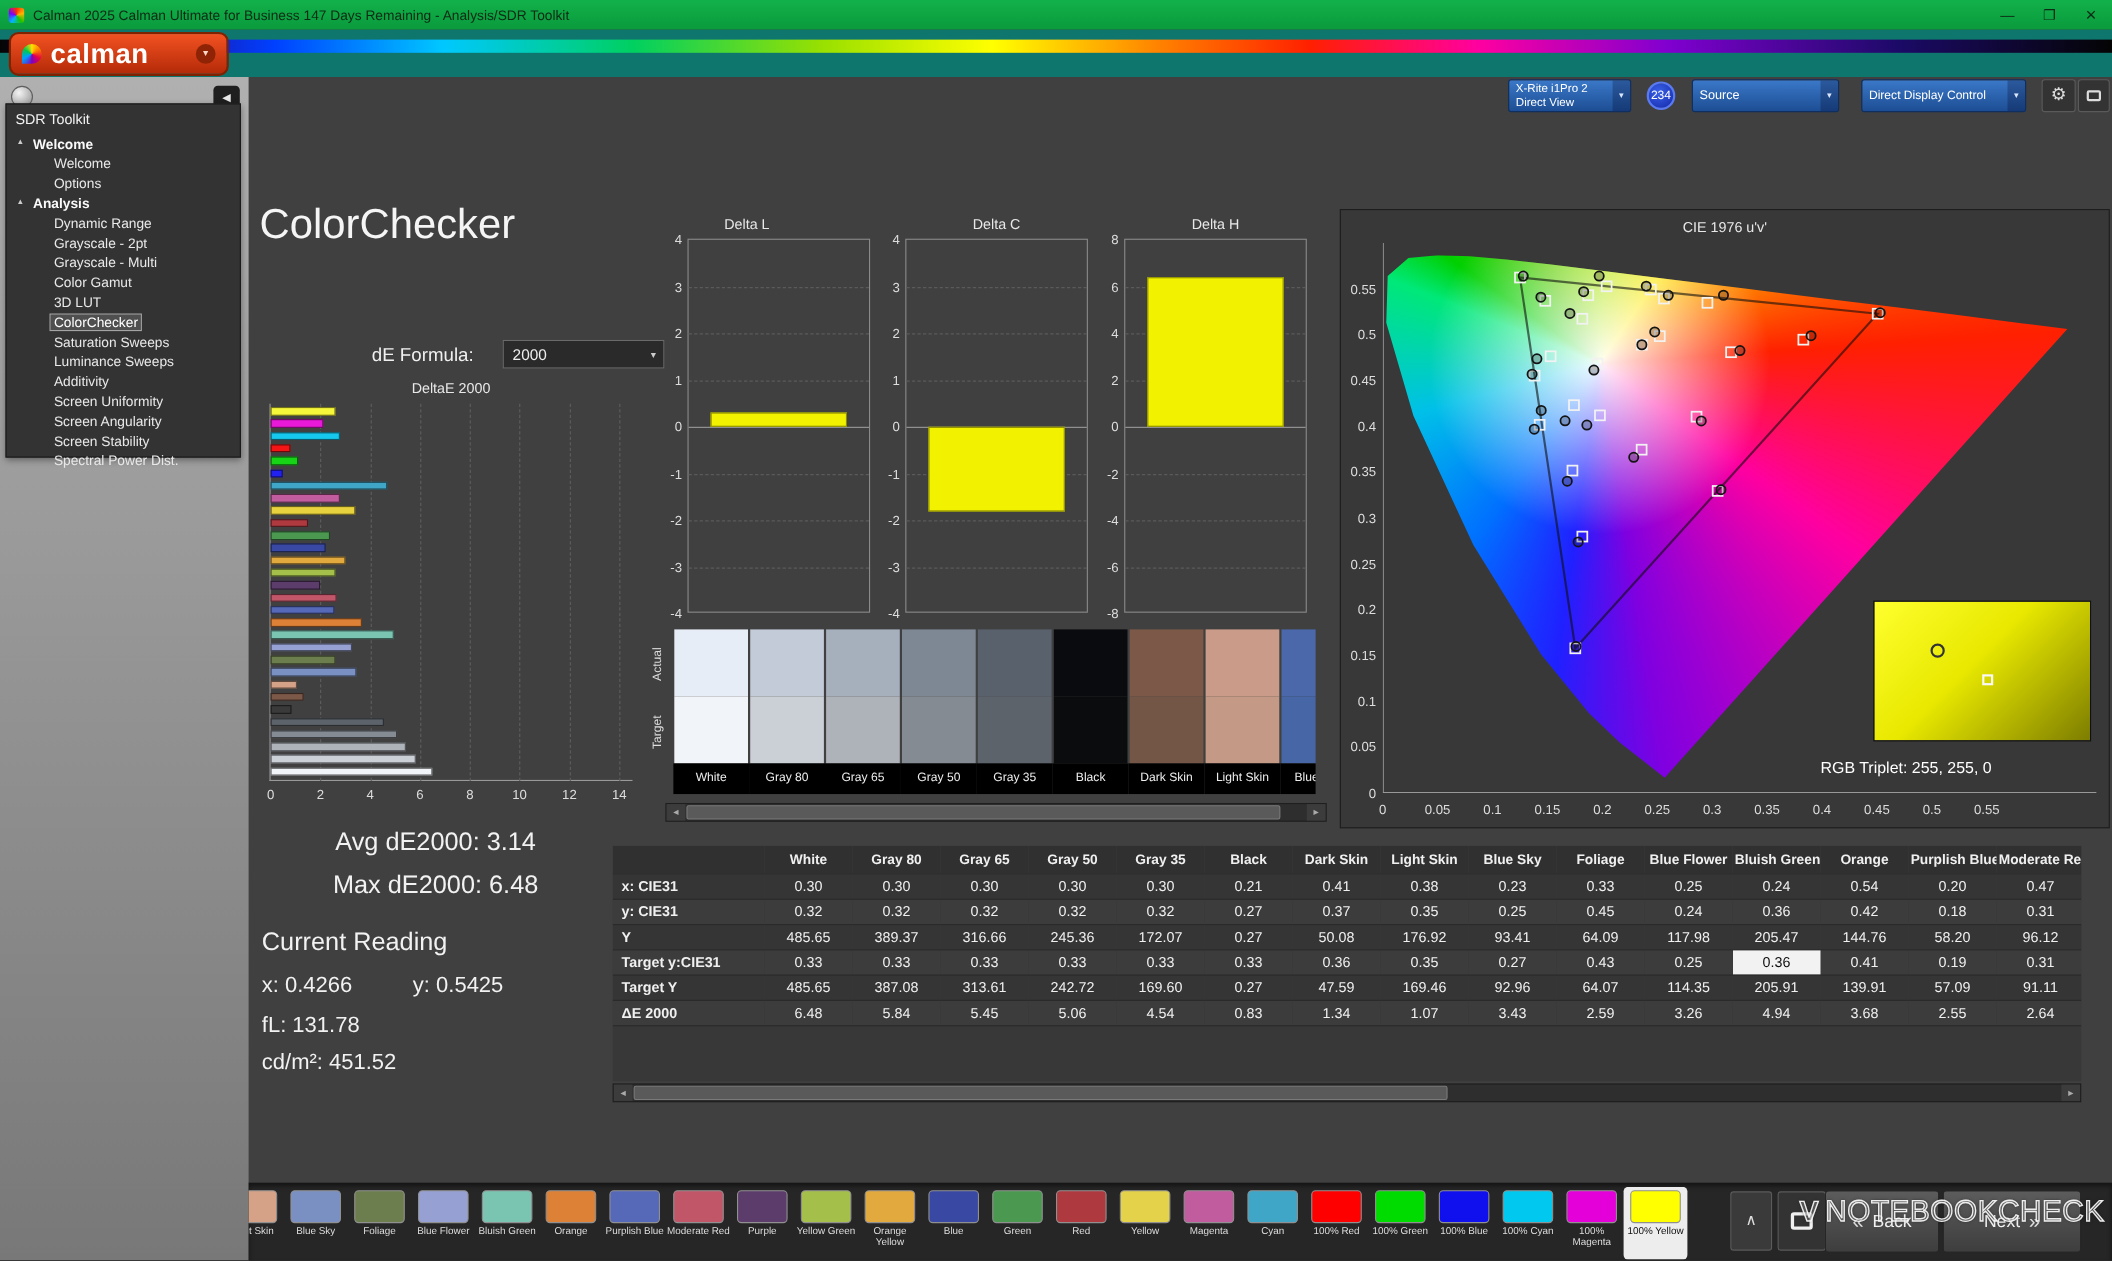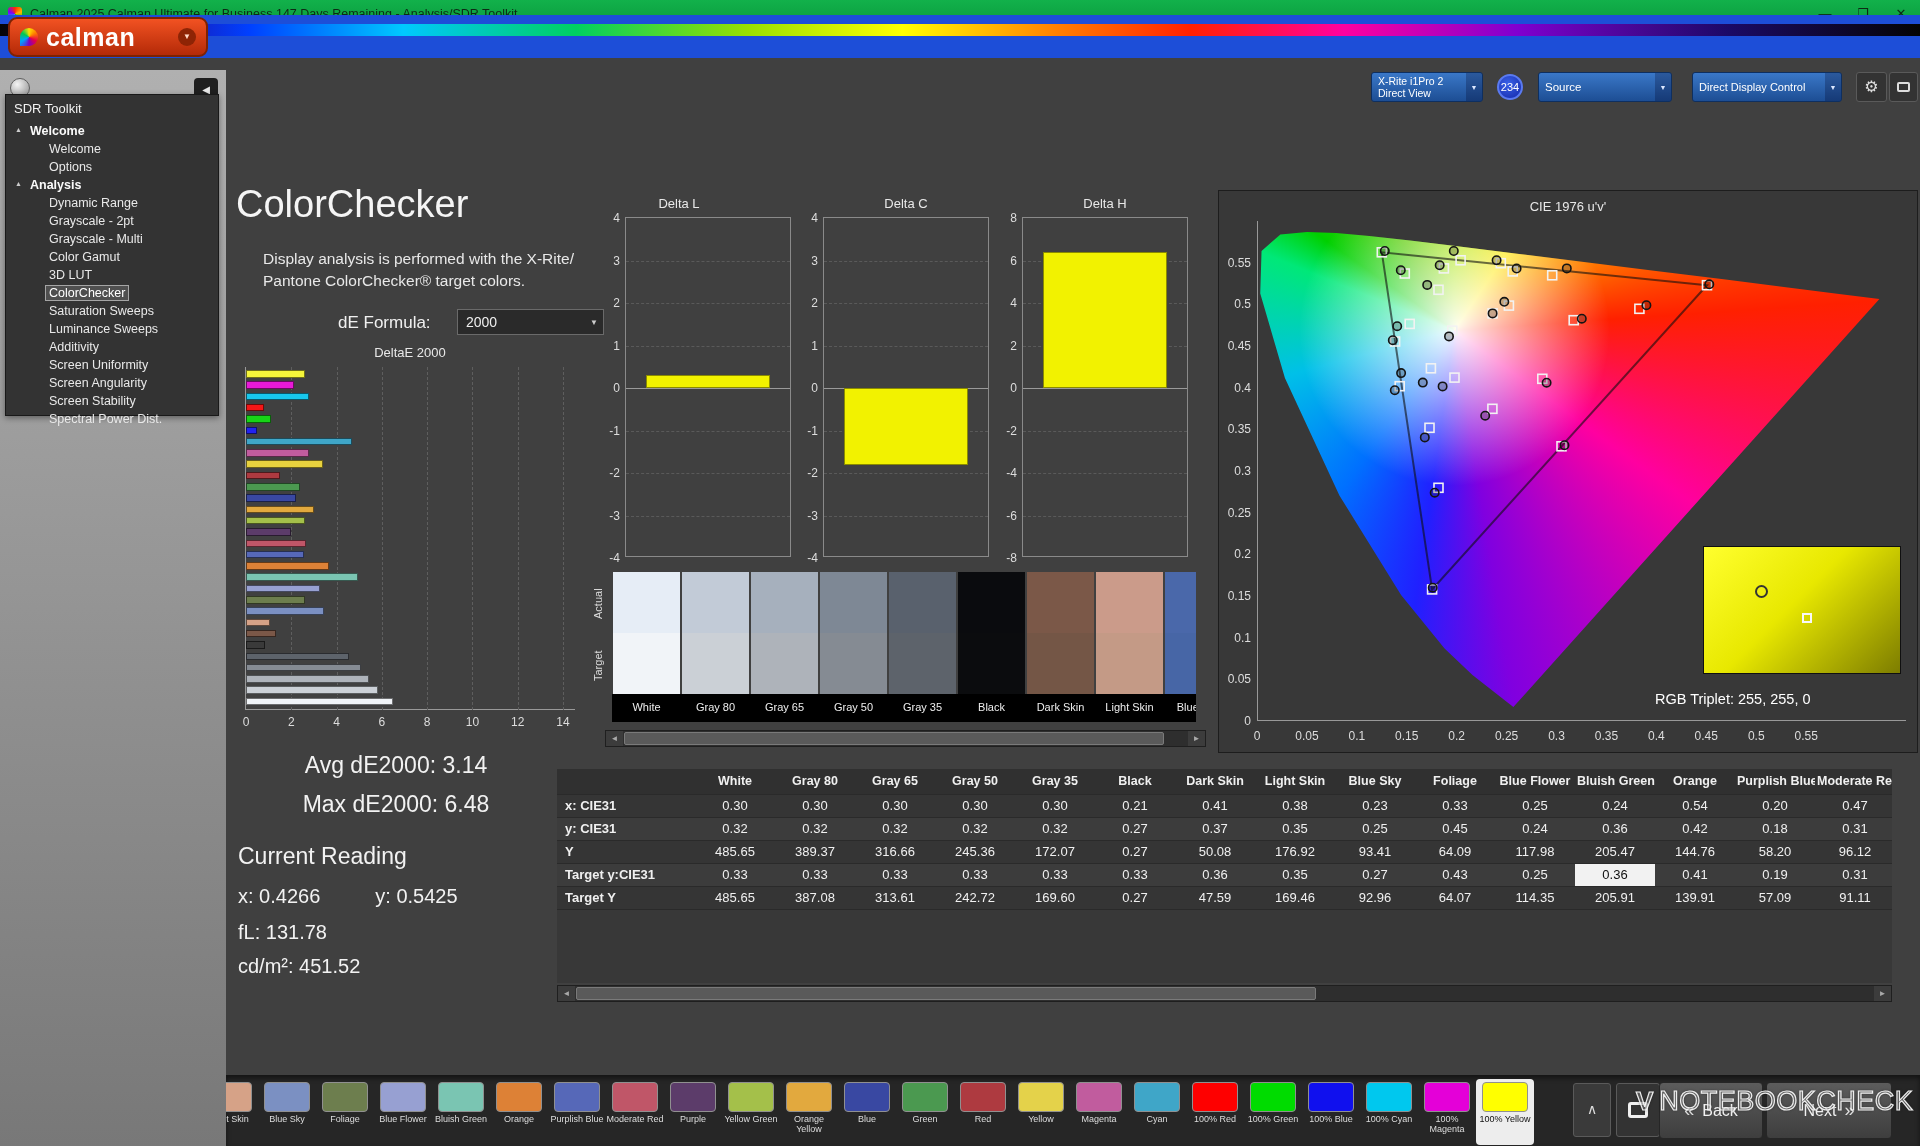--- a/index.html
+++ b/index.html
@@ -10,21 +10,21 @@
   
   .titlebar { position:absolute; left:0; top:0; right:0; height:27px;
     background:linear-gradient(#12b14b,#0a9a3c); display:flex; align-items:center; }
   .tb-icon { width:14px; height:14px; margin:0 8px 0 8px; border-radius:3px;
     background:conic-gradient(#ff2d00,#ffb400,#19c400,#00b4ff,#7a00ff,#ff2d00); }
   .tb-title { font-size:12.5px; color:#0d2a14; }
   .tb-btns { margin-left:auto; display:flex; height:100%; }
   .tb-btn { width:38px; text-align:center; line-height:27px; font-size:13px; color:#0d2a14; cursor:default; }
 
   
-  .band { position:absolute; left:0; top:15px; right:0; height:43px; background:#1d4ed8; }
+  .band { position:absolute; left:0; top:27px; right:0; height:43px; background:#0f766e; }
   .rainbow { position:absolute; left:0; top:9px; right:0; height:12px;
     background:linear-gradient(90deg,#050505 0%,#2a0080 6%,#0040ff 13%,#00c8ff 21%,#00d060 30%,#9ae000 39%,#ffff00 47%,#ff8000 55%,#ff2000 62%,#ff00a0 70%,#8000d0 79%,#1b0a66 90%,#040404 100%); }
   .logo { position:absolute; left:8px; top:2px; width:200px; height:40px; border-radius:9px;
     background:linear-gradient(#f items05020,#b02808); background:linear-gradient(#f25222,#b42a08);
     border:2px solid #7e2202; display:flex; align-items:center; padding:0 10px; gap:8px; }
   .logo-flame { width:18px; height:18px; border-radius:50% 50% 50% 0;
     background:conic-gradient(#ffe000,#ff7a00,#e80047,#8000c0,#00a0ff,#00c850,#ffe000); }
   .logo-text { color:#fff; font-size:25px; font-weight:bold; letter-spacing:0.5px; }
   .logo-dd { margin-left:auto; width:18px; height:18px; border-radius:50%; background:#8e2405;
     color:#ffd9c8; font-size:8px; text-align:center; line-height:18px; }
@@ -241,23 +241,20 @@
     <span class="dd">▼</span>
   </div>
   <div class="sqbtn-top" style="left:1856px;width:31px;font-size:16px;line-height:28px;">
     <span>⚙</span>
   </div>
   <div class="sqbtn-top" style="left:1889px;width:29px;">
     <i style="display:inline-block;width:13px;height:10px;border:2px solid #ddd;border-radius:2px;margin-top:9px;"></i>
   </div>
 
   <div class="h1">ColorChecker</div>
-  <div class="desc">
-    <span>Display analysis is performed with the X-Rite/</span><br><span>Pantone ColorChecker® target colors.</span>
-  </div>
   <div class="formula-label">dE Formula:</div>
   <div class="formula-select">
     <span class="val">2000</span>
     <span class="dd">▼</span>
   </div>
 
   <div class="de-title">DeltaE 2000</div>
   <div class="de-chart" id="dechart">
       <div class="de-xlabel" style="left: 0px;">0</div>
       <div class="de-grid" style="left: 45.28px;"></div>
@@ -629,20 +626,38 @@
             <td class="">47.59</td>
             <td class="">169.46</td>
             <td class="">92.96</td>
             <td class="">64.07</td>
             <td class="">114.35</td>
             <td class="">205.91</td>
             <td class="">139.91</td>
             <td class="">57.09</td>
             <td class="">91.11</td>
           </tr>
+          <tr>
+            <td class="rowlabel">ΔE 2000</td>
+            <td class="">6.48</td>
+            <td class="">5.84</td>
+            <td class="">5.45</td>
+            <td class="">5.06</td>
+            <td class="">4.54</td>
+            <td class="">0.83</td>
+            <td class="">1.34</td>
+            <td class="">1.07</td>
+            <td class="">3.43</td>
+            <td class="">2.59</td>
+            <td class="">3.26</td>
+            <td class="">4.94</td>
+            <td class="">3.68</td>
+            <td class="">2.55</td>
+            <td class="">2.64</td>
+          </tr>
         </tbody>
       </table>
   </div>
   <div class="hscroll" style="left:557px;top:985px;width:1335px;">
     <span class="hs-arrow" style="left:0;">◄</span>
     <span class="hs-thumb" style="left:18px;width:740px;"></span>
     <span class="hs-arrow" style="right:0;">►</span>
   </div>
 
   <div class="patchbar">

